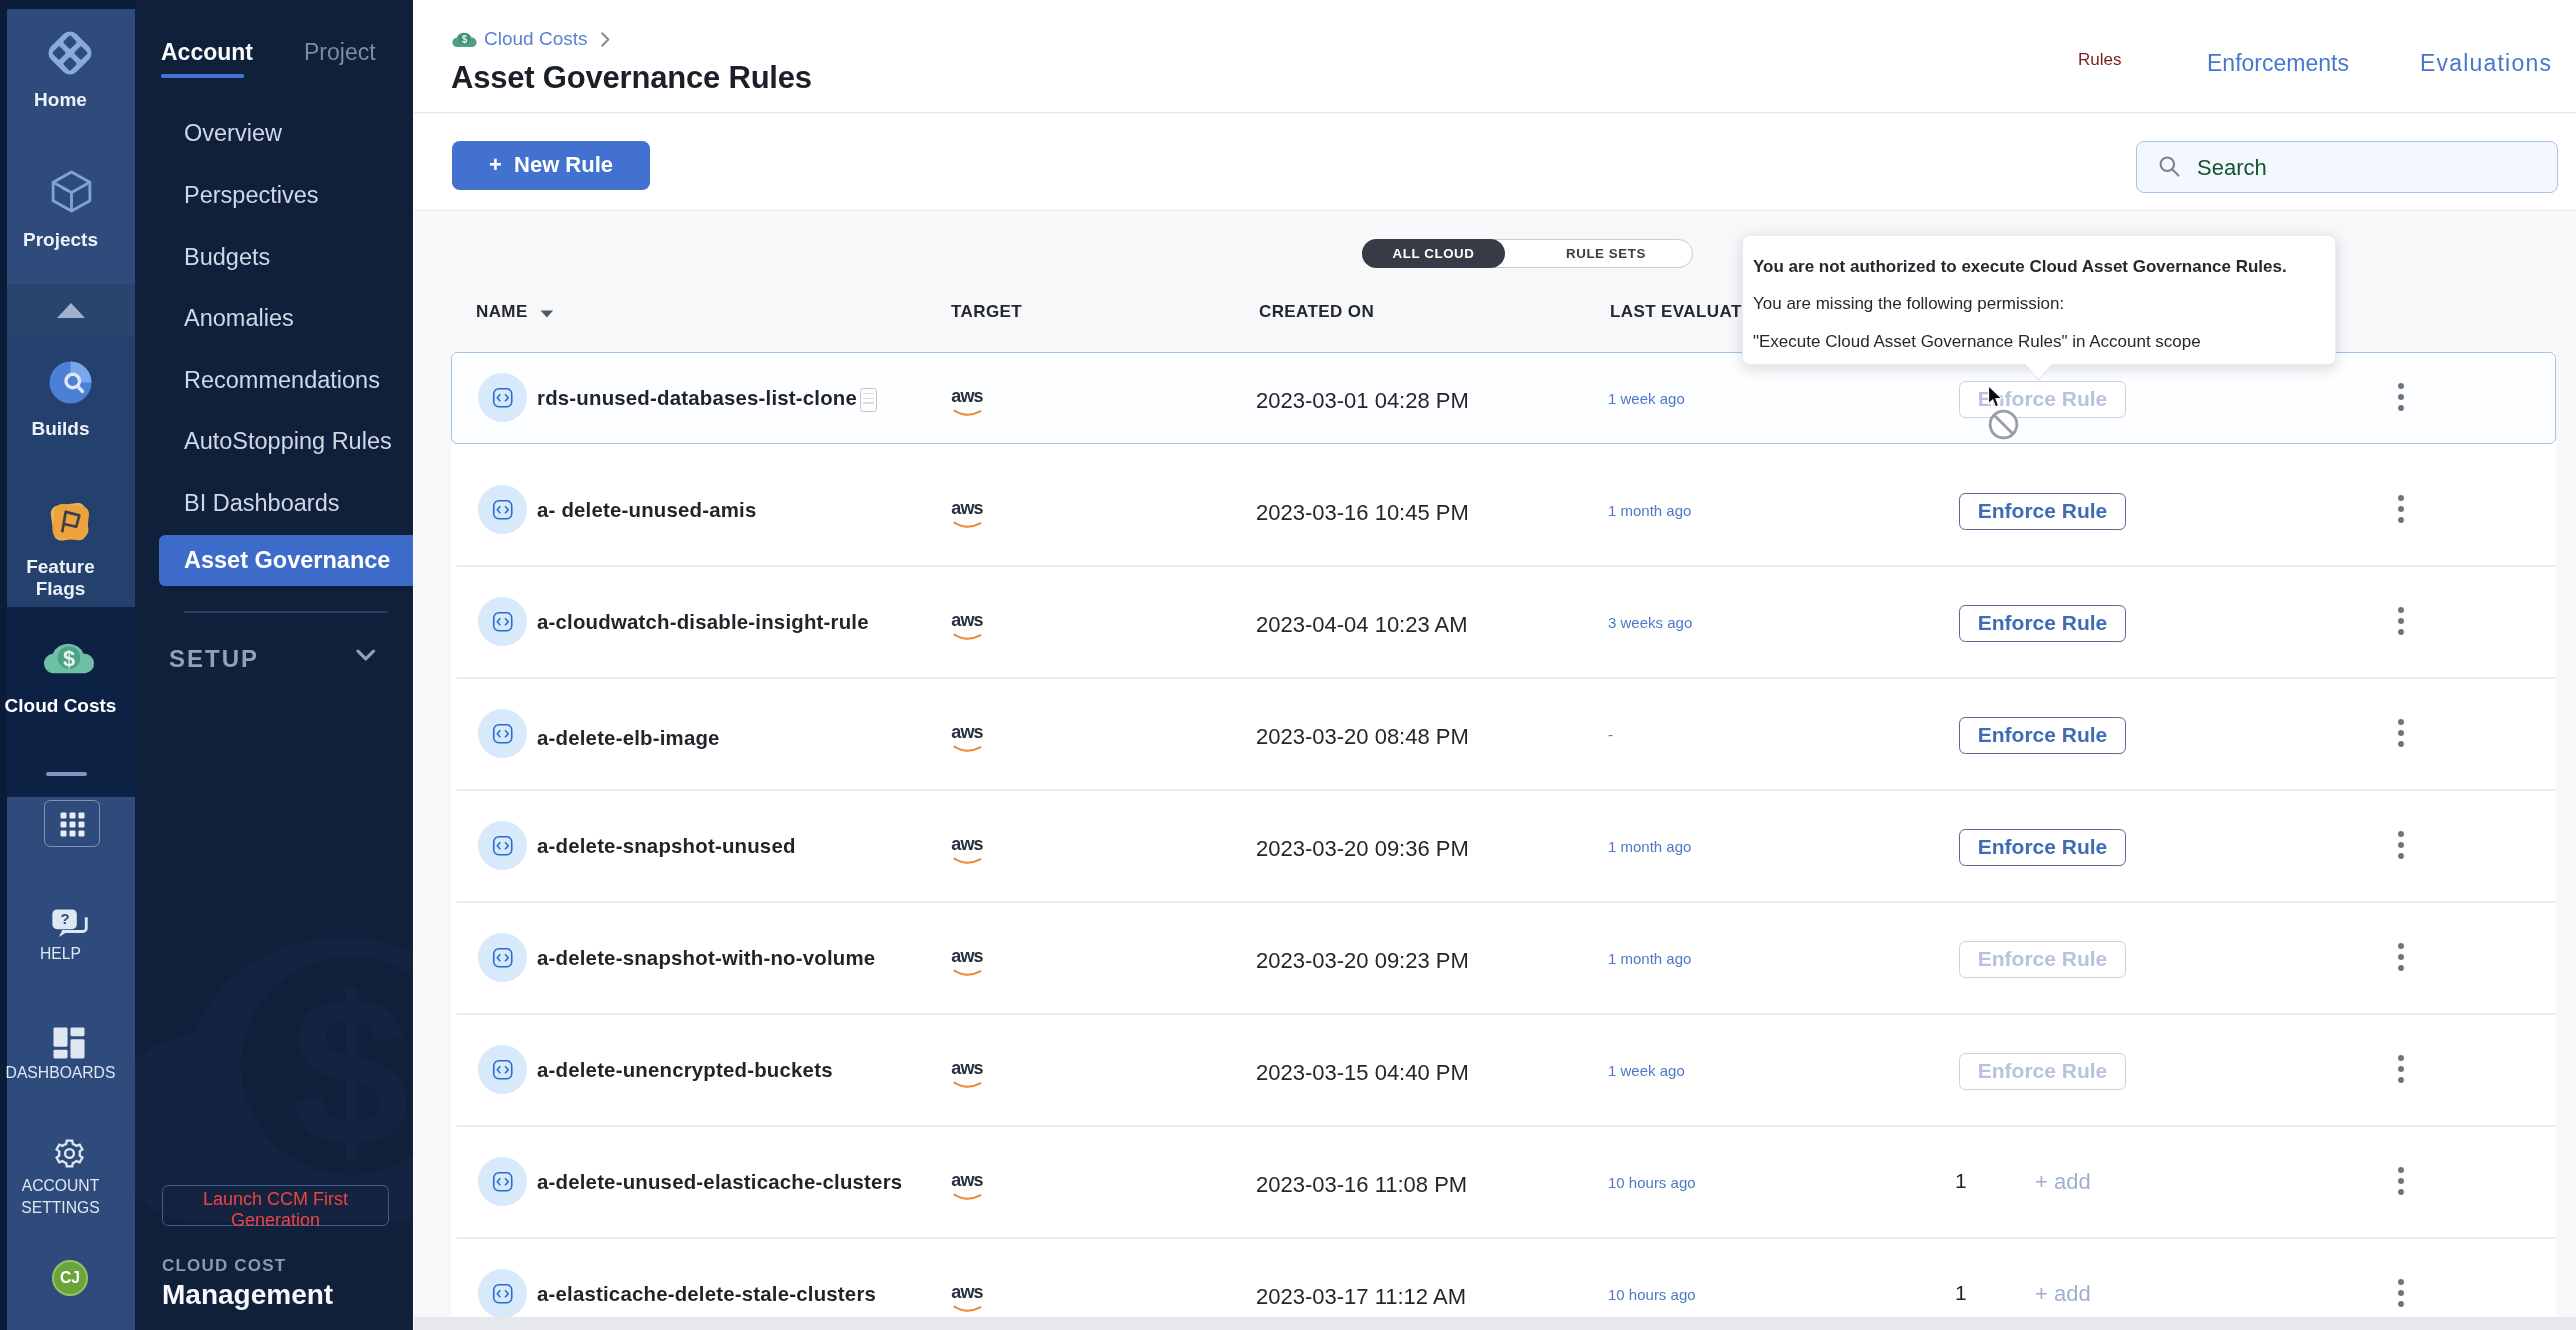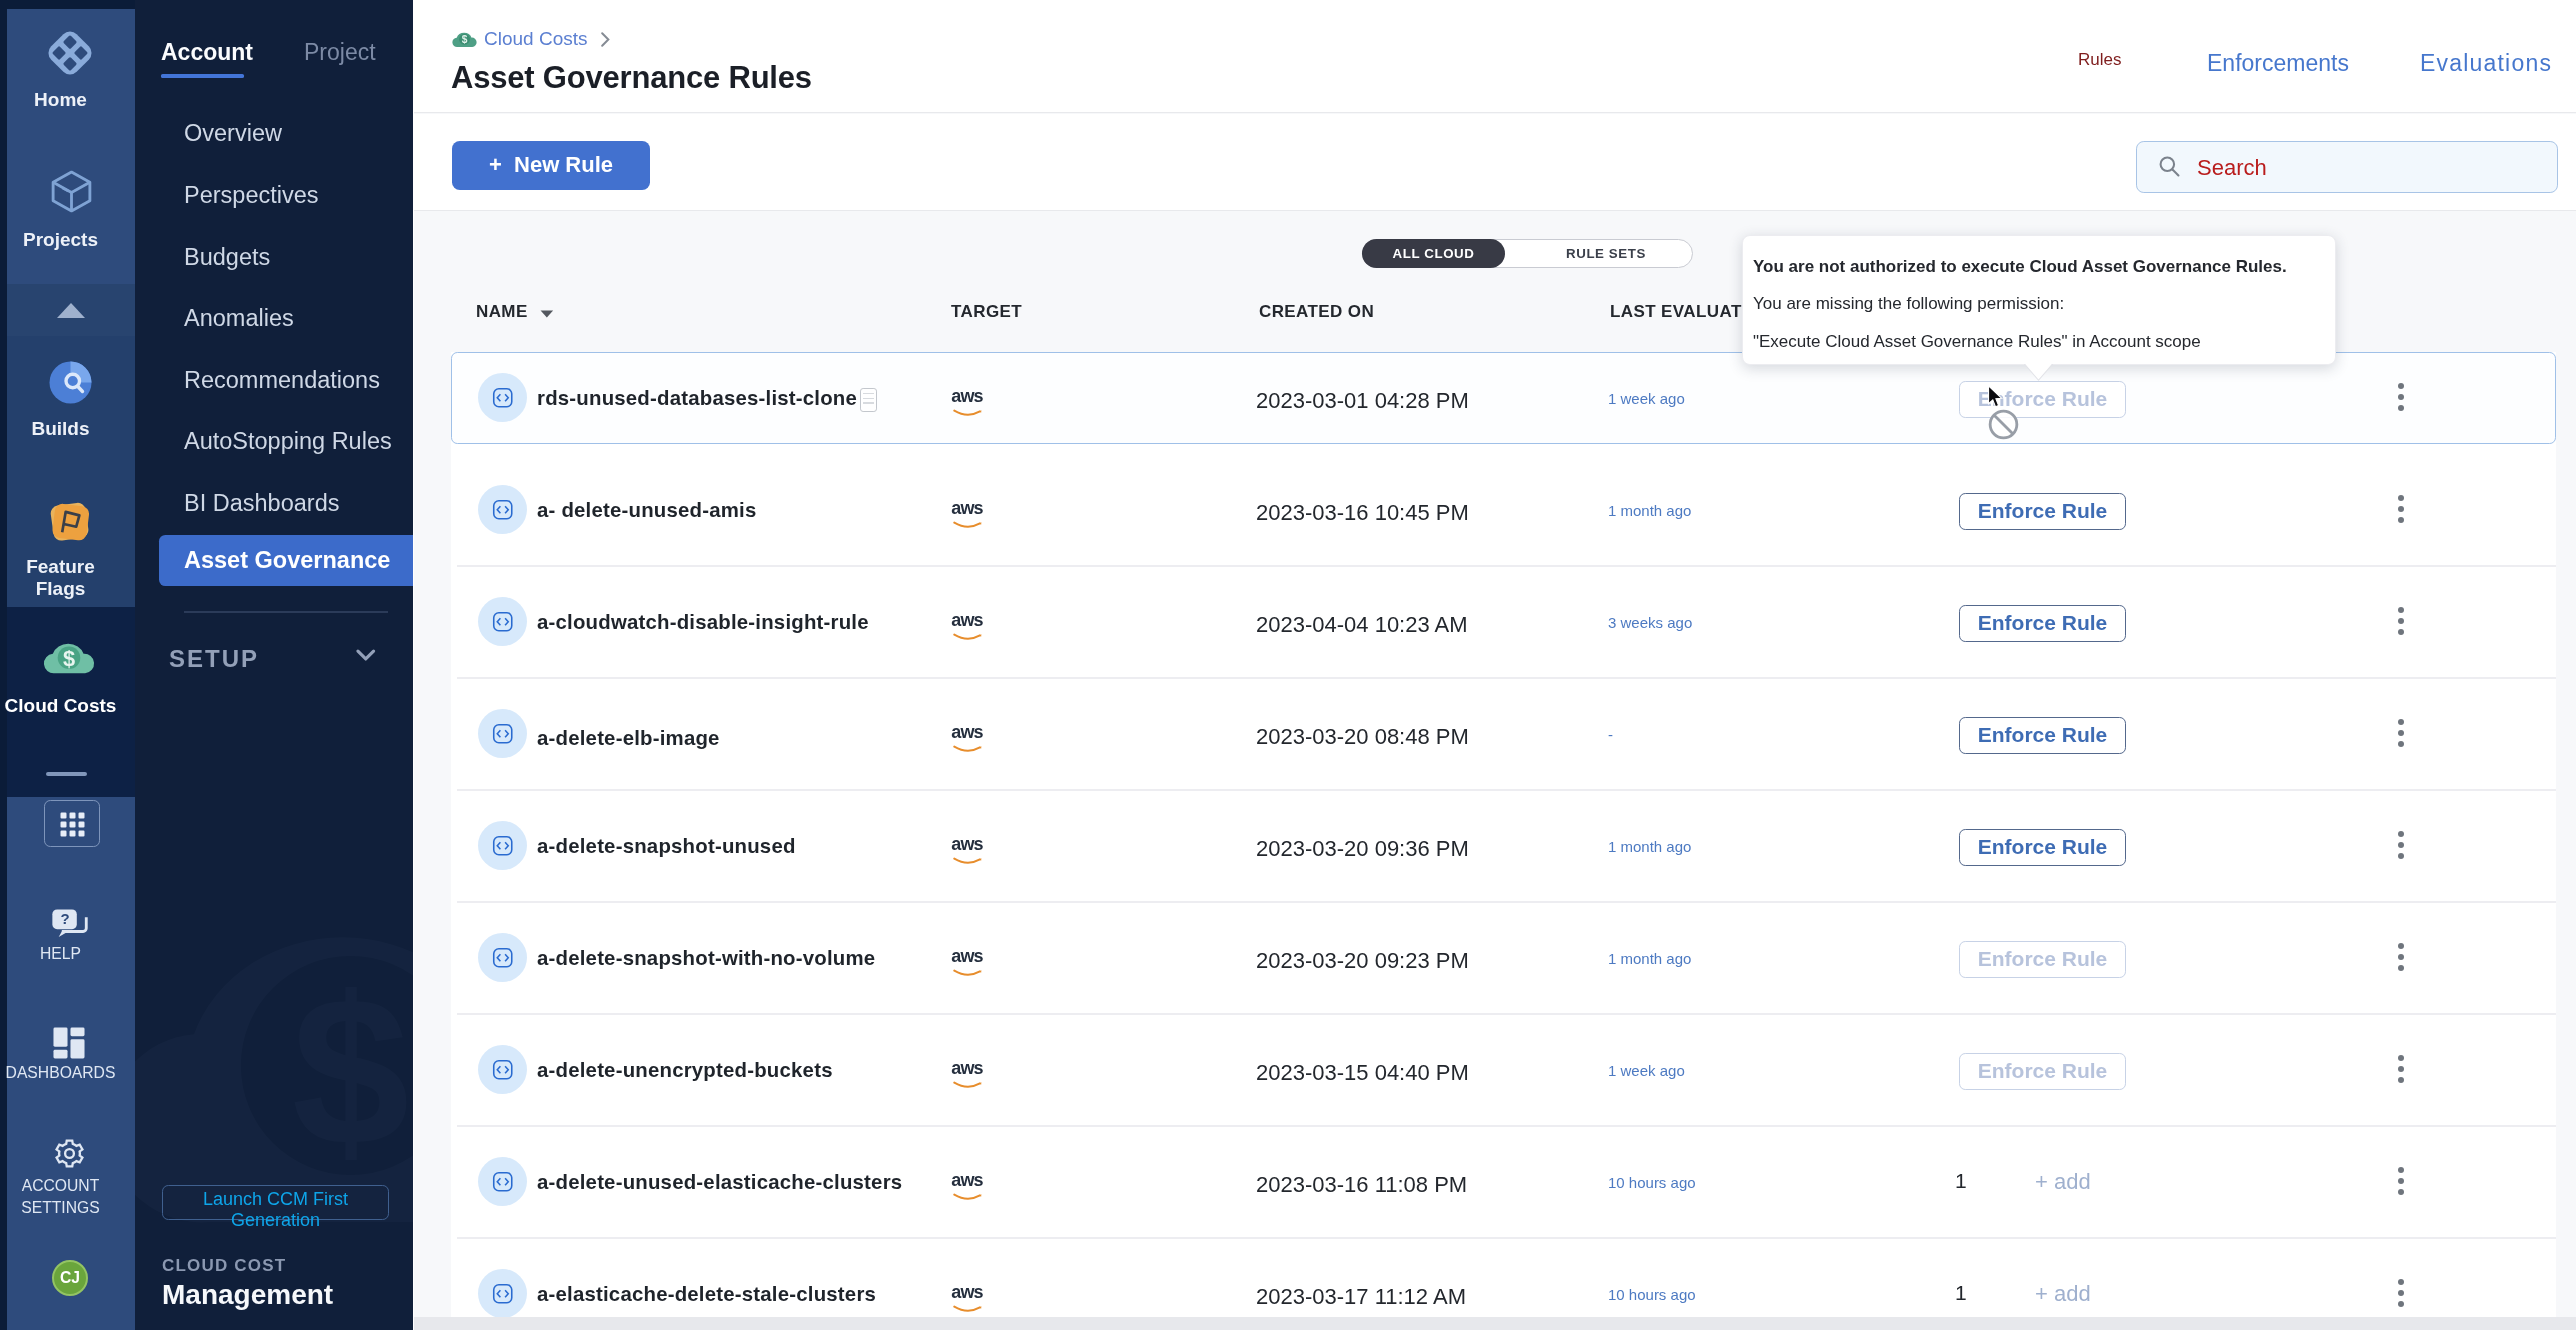--- a/index.html
+++ b/index.html
@@ -130,21 +130,21 @@
   <div class="menu" style="top:367px;">Recommendations</div>
   <div class="menu" style="top:428px;">AutoStopping Rules</div>
   <div class="menu" style="top:490px;text-align:right;">BI Dashboards</div>
   <div class="abs" style="left:24px;top:535px;width:254px;height:51px;background:#3c6bca;border-radius:6.3px 0 0 6.3px;"></div>
   <div class="menu" style="top:547px;color:#ffffff;font-weight:600;">Asset Governance</div>
   <div class="abs" style="left:49px;top:611px;width:204px;height:1.6px;background:#2b3b59;"></div>
   <div class="abs" style="left:34px;top:645px;color:#93a0b8;font-size:24px;font-weight:600;letter-spacing:2px;">SETUP</div>
   <svg class="abs" style="left:219px;top:648px;" width="23.5" height="15.7" viewBox="0 0 30 20">
       <path d="M5 4 L15 14 L25 4" fill="none" stroke="#93a0b8" stroke-width="4" stroke-linecap="round" stroke-linejoin="round"></path>
     </svg>
-  <div class="abs" style="left:27px;top:1185px;width:227px;height:35px;border:1.6px solid #40608f;border-radius:6.3px;color:#0ea5e9;font-size:18px;text-align:center;line-height:20.4px;padding-top:3.1px;">Launch CCM First<br>Generation</div>
+  <div class="abs" style="left:27px;top:1185px;width:227px;height:41px;border:1.6px solid #40608f;border-radius:6.3px;color:#ef4444;font-size:18px;text-align:center;line-height:20.4px;padding-top:3.1px;">Launch CCM First<br>Generation</div>
   <div class="abs" style="left:27px;top:1256px;color:#8b98b1;font-size:17px;font-weight:600;letter-spacing:1.2px;">CLOUD COST</div>
   <div class="abs" style="left:27px;top:1279px;color:#f6f8fb;font-size:28px;font-weight:700;">Management</div>
 </div>
 
 <div class="abs" id="main" style="left:414px;top:0;width:2162px;height:1331px;background:#f7f8fa;">
 
   <div class="abs" style="left:0;top:0;width:2162px;height:113px;background:#ffffff;border-bottom:1.6px solid #e8e9ec;"></div>
   <svg class="abs" style="left:38px;top:29px;" width="25" height="20.4" viewBox="0 0 64 52">
     <path d="M50 22 a12 12 0 0 1 2 24 H14 a12 12 0 0 1 -2 -24 a20 18 0 0 1 38 0 Z" fill="#4e9f85"></path>
     <circle cx="32" cy="26" r="14" fill="#3c8e72"></circle>
@@ -159,21 +159,21 @@
   <div class="abs" style="left:1793px;top:50px;color:#4677cd;font-size:23px;font-weight:500;">Enforcements</div>
   <div class="abs" style="left:2006px;top:50px;color:#4677cd;font-size:23px;font-weight:500;letter-spacing:1.2px;">Evaluations</div>
 
   <div class="abs" style="left:0;top:114px;width:2162px;height:97px;background:#ffffff;border-bottom:1.6px solid #e8e9ec;"></div>
   <div class="abs" style="left:38px;top:141px;width:198px;height:49px;background:#4271cf;border-radius:7.8px;color:#ffffff;font-size:22px;font-weight:600;text-align:center;line-height:47px;">+&nbsp;&nbsp;New Rule</div>
   <div class="abs" style="left:1722px;top:141px;width:422px;height:52px;background:#f2f8fd;border:1.6px solid #a8c4e6;border-radius:7.8px;"></div>
   <svg class="abs" style="left:1743px;top:154px;" width="27" height="27" viewBox="0 0 34 34">
       <circle cx="13" cy="13" r="8.5" fill="none" stroke="#7b828c" stroke-width="2.6"></circle>
       <line x1="19.5" y1="19.5" x2="27" y2="27" stroke="#7b828c" stroke-width="2.6" stroke-linecap="round"></line>
     </svg>
-  <div class="abs" style="left:1783px;top:155px;color:#b91c1c;font-size:22px;">Search</div>
+  <div class="abs" style="left:1783px;top:155px;color:#14532d;font-size:22px;">Search</div>
 
   <div class="abs" style="left:948px;top:239px;width:331px;height:29px;border:1.6px solid #c9cbd2;border-radius:15px;background:#ffffff;"></div>
   <div class="abs" style="left:948px;top:239px;width:143px;height:29px;background:#383a45;border-radius:15px;color:#ffffff;font-size:13.3px;font-weight:700;text-align:center;line-height:29px;letter-spacing:0.6px;">ALL CLOUD</div>
   <div class="abs" style="left:1117px;top:239px;width:150px;height:29px;color:#3a3f4a;font-size:13.3px;font-weight:700;text-align:center;line-height:29px;letter-spacing:0.6px;">RULE SETS</div>
 
   <div class="hdr" style="left:62px;">NAME</div>
   <svg class="abs" style="left:125px;top:309px;" width="15.7" height="10.2" viewBox="0 0 20 13">
       <path d="M2 2 L10 11 L18 2 Z" fill="#54585f"></path>
     </svg>
   <div class="hdr" style="left:537px;">TARGET</div>

